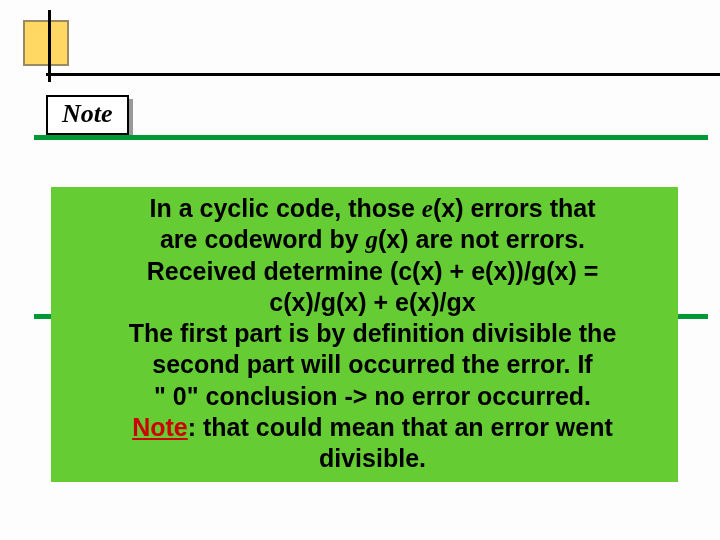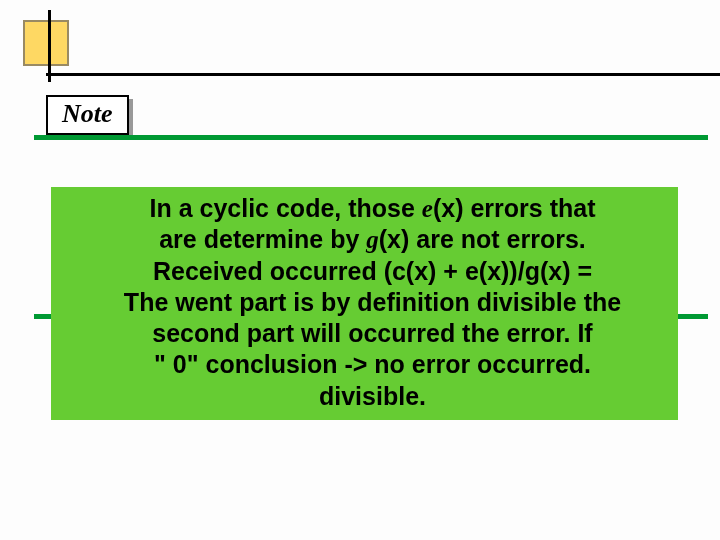--- a/index.html
+++ b/index.html
@@ -127,22 +127,26 @@
   </div>
 
   <div class="green-rule-top"></div>
   <div class="green-rule-bottom"></div>
 
   <div class="content-box">
     <div>
       <span>In a cyclic code, those </span><em>e</em><span>(x) errors that</span>
     </div>
     <div>
-      <span>are determine by </span><em>g</em><span>(x) are not errors.</span>
+      <span>are codeword by </span><em>g</em><span>(x) are not errors.</span>
     </div>
-    <div>Received occurred (c(x) + e(x))/g(x) =</div>
-    <div>The went part is by definition divisible the</div>
+    <div>Received determine (c(x) + e(x))/g(x) =</div>
+    <div>c(x)/g(x) + e(x)/gx</div>
+    <div>The first part is by definition divisible the</div>
     <div>second part will occurred the error. If</div>
     <div>" 0" conclusion -&gt; no error occurred.</div>
+    <div>
+      <span class="note-red">Note</span><span>: that could mean that an error went</span>
+    </div>
     <div>divisible.</div>
   </div>
 
 </div>
 
 </body></html>

